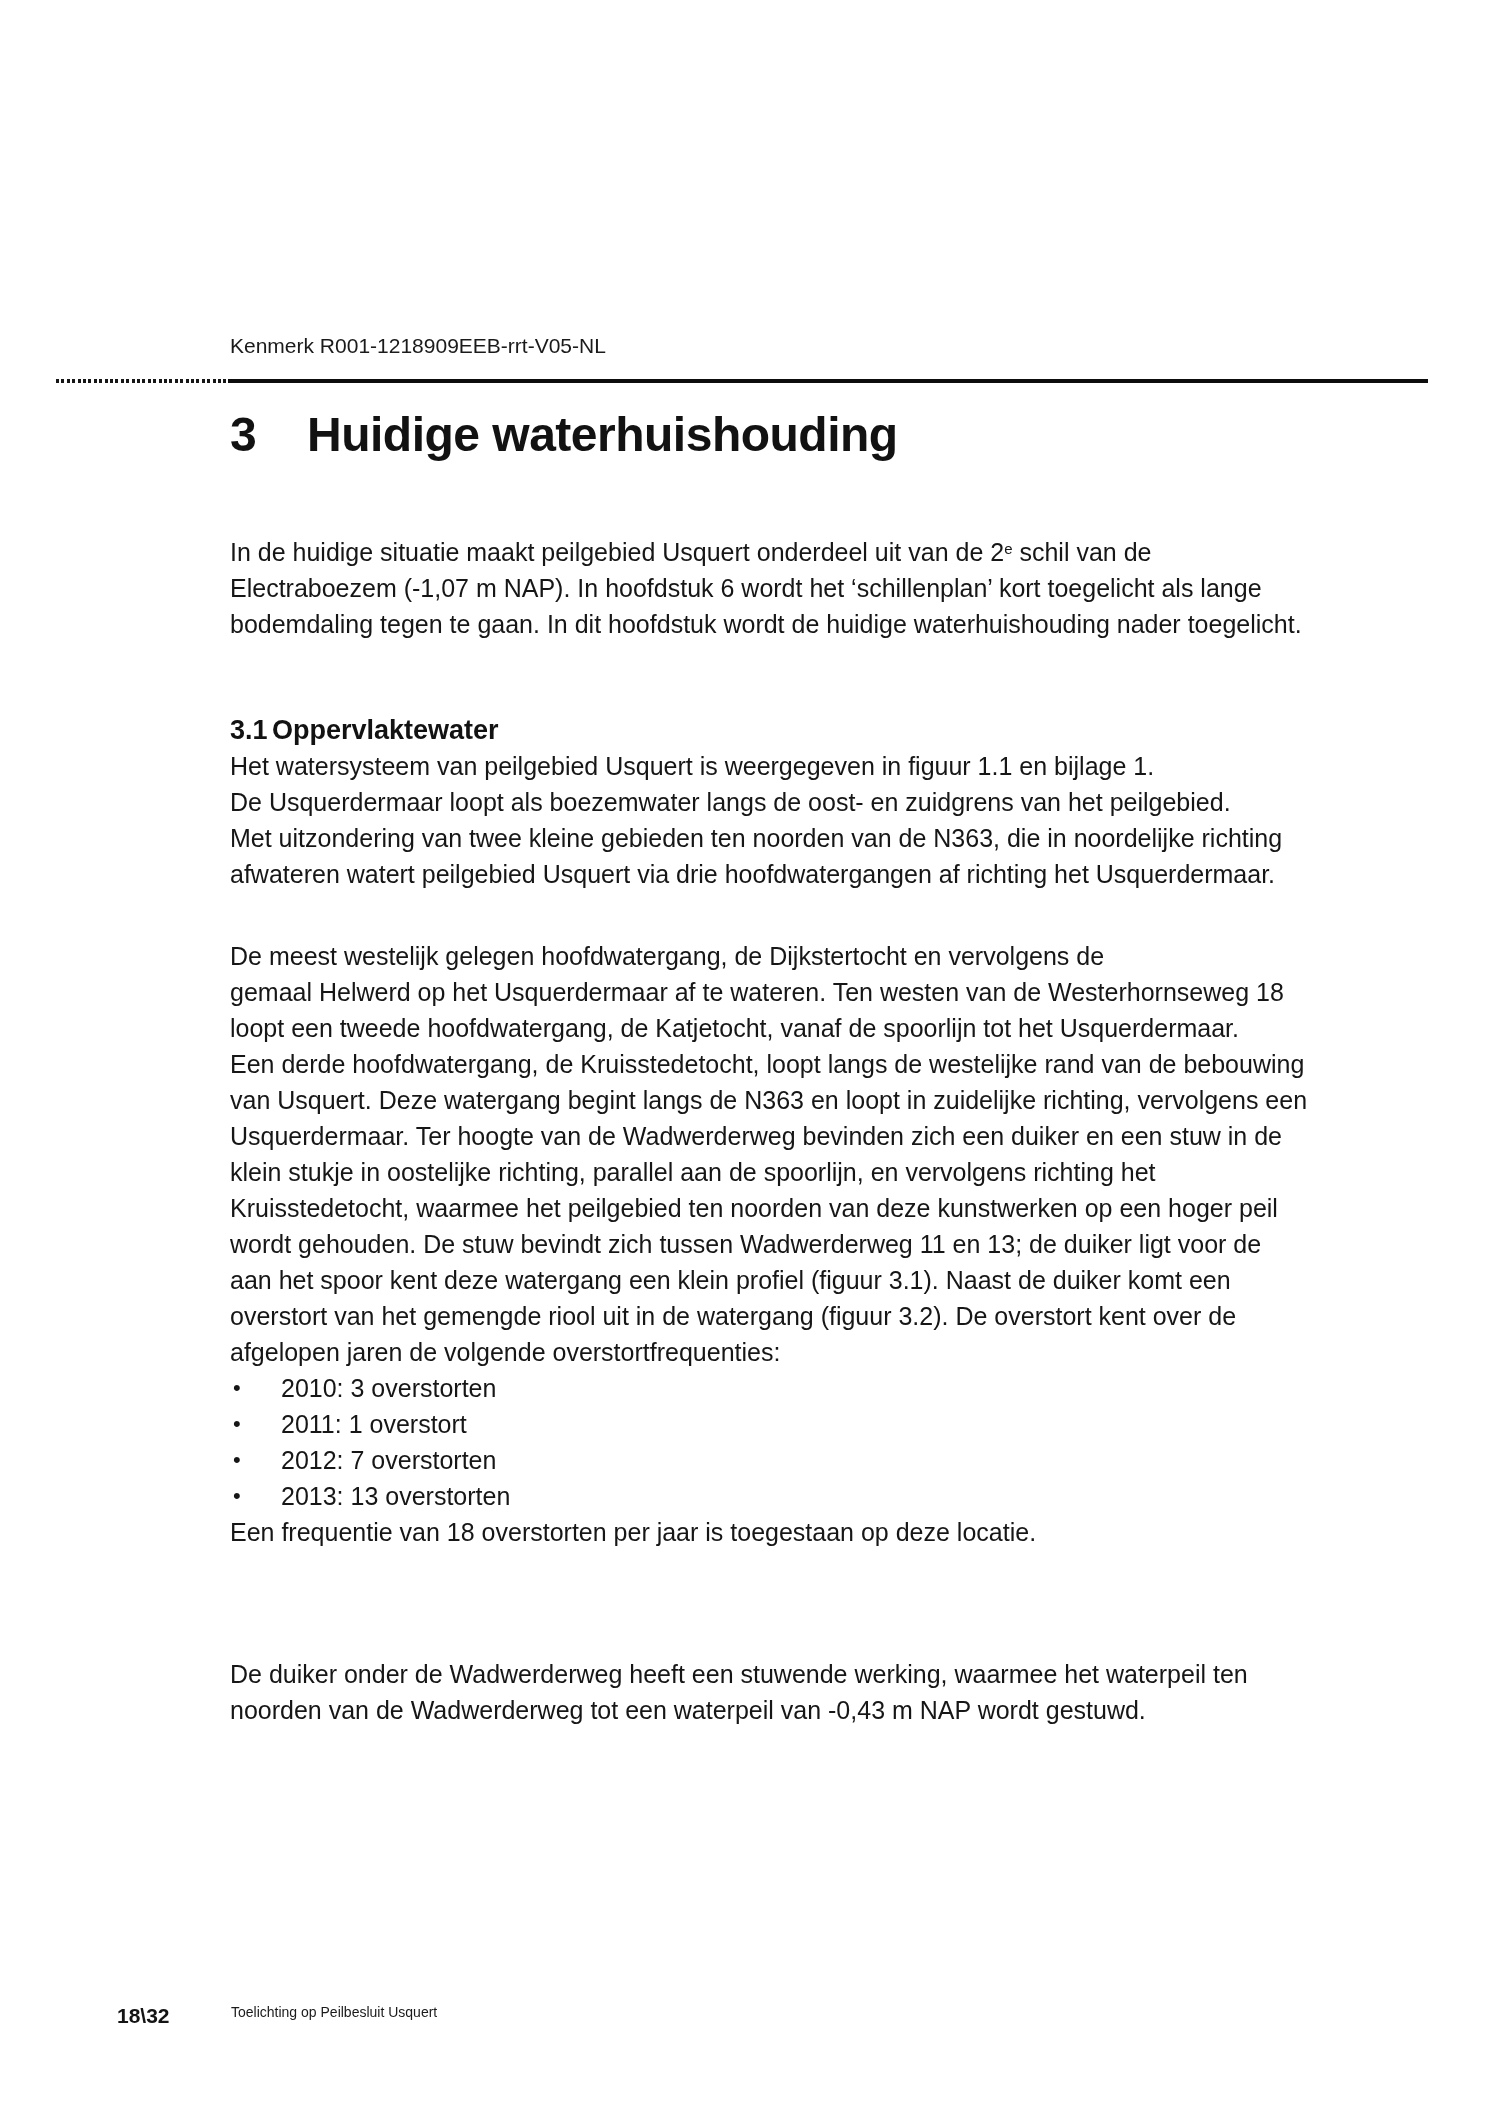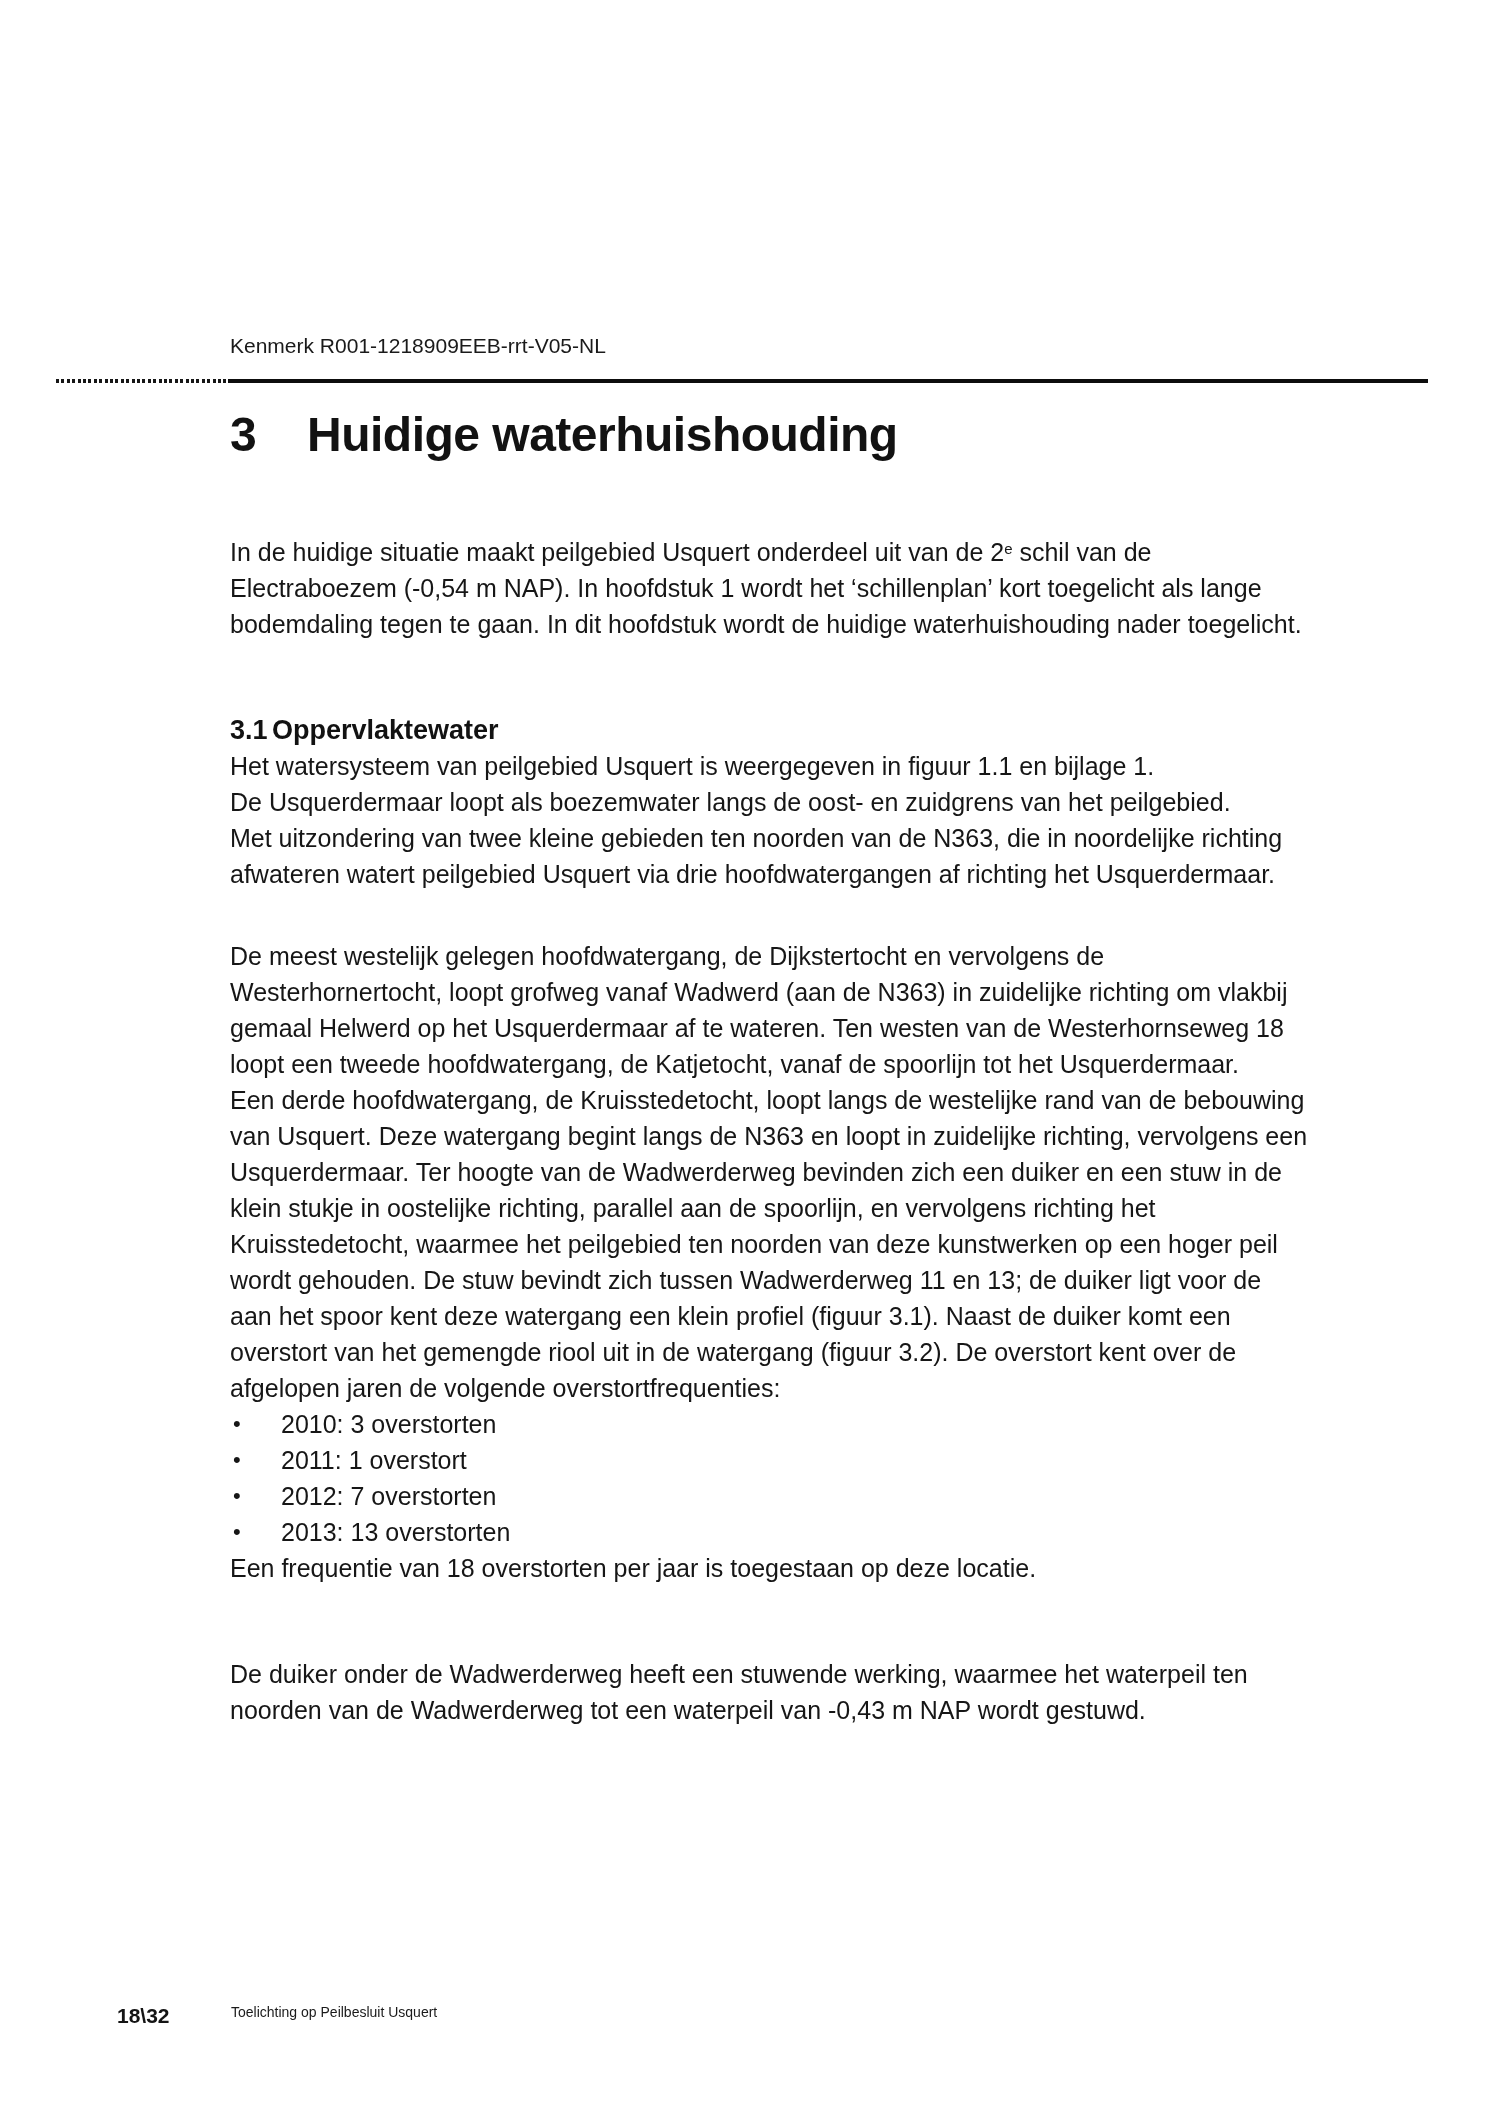--- a/index.html
+++ b/index.html
@@ -84,39 +84,38 @@
   <div class="rule-dotted"></div>
   <div class="rule-solid"></div>
 </div>
 
 <div class="abs chapter-heading">
   <span class="num">3</span><span>Huidige waterhuishouding</span>
 </div>
 
 <div id="para1" class="abs body-block">
     <div class="line"><span>In de huidige situatie maakt peilgebied Usquert onderdeel uit van de 2</span><sup>e</sup><span> schil van de</span></div>
-    <div class="line">Electraboezem (-0,54 m NAP). In hoofdstuk 1 wordt het ‘schillenplan’ kort toegelicht als lange</div>
+    <div class="line">Electraboezem (-1,07 m NAP). In hoofdstuk 6 wordt het ‘schillenplan’ kort toegelicht als lange</div>
     <div class="line">bodemdaling tegen te gaan. In dit hoofdstuk wordt de huidige waterhuishouding nader toegelicht.</div>
   </div>
 
 <div class="abs section-heading">
   <span class="num">3.1</span><span>Oppervlaktewater</span>
 </div>
 
 <div id="para2" class="abs body-block">
     <div class="line">Het watersysteem van peilgebied Usquert is weergegeven in figuur 1.1 en bijlage 1.</div>
     <div class="line">De Usquerdermaar loopt als boezemwater langs de oost- en zuidgrens van het peilgebied.</div>
     <div class="line">Met uitzondering van twee kleine gebieden ten noorden van de N363, die in noordelijke richting</div>
     <div class="line">afwateren watert peilgebied Usquert via drie hoofdwatergangen af richting het Usquerdermaar.</div>
   </div>
 
 <div id="mainflow" class="abs body-block">
   <div>
       <div class="line">De meest westelijk gelegen hoofdwatergang, de Dijkstertocht en vervolgens de</div>
-      <div class="line">Westerhornertocht, loopt grofweg vanaf Wadwerd (aan de N363) in zuidelijke richting om vlakbij</div>
       <div class="line">gemaal Helwerd op het Usquerdermaar af te wateren. Ten westen van de Westerhornseweg 18</div>
       <div class="line">loopt een tweede hoofdwatergang, de Katjetocht, vanaf de spoorlijn tot het Usquerdermaar.</div>
       <div class="line">Een derde hoofdwatergang, de Kruisstedetocht, loopt langs de westelijke rand van de bebouwing</div>
       <div class="line">van Usquert. Deze watergang begint langs de N363 en loopt in zuidelijke richting, vervolgens een</div>
       <div class="line">Usquerdermaar. Ter hoogte van de Wadwerderweg bevinden zich een duiker en een stuw in de</div>
       <div class="line">klein stukje in oostelijke richting, parallel aan de spoorlijn, en vervolgens richting het</div>
       <div class="line">Kruisstedetocht, waarmee het peilgebied ten noorden van deze kunstwerken op een hoger peil</div>
       <div class="line">wordt gehouden. De stuw bevindt zich tussen Wadwerderweg 11 en 13; de duiker ligt voor de</div>
       <div class="line">aan het spoor kent deze watergang een klein profiel (figuur 3.1). Naast de duiker komt een</div>
       <div class="line">overstort van het gemengde riool uit in de watergang (figuur 3.2). De overstort kent over de</div>

